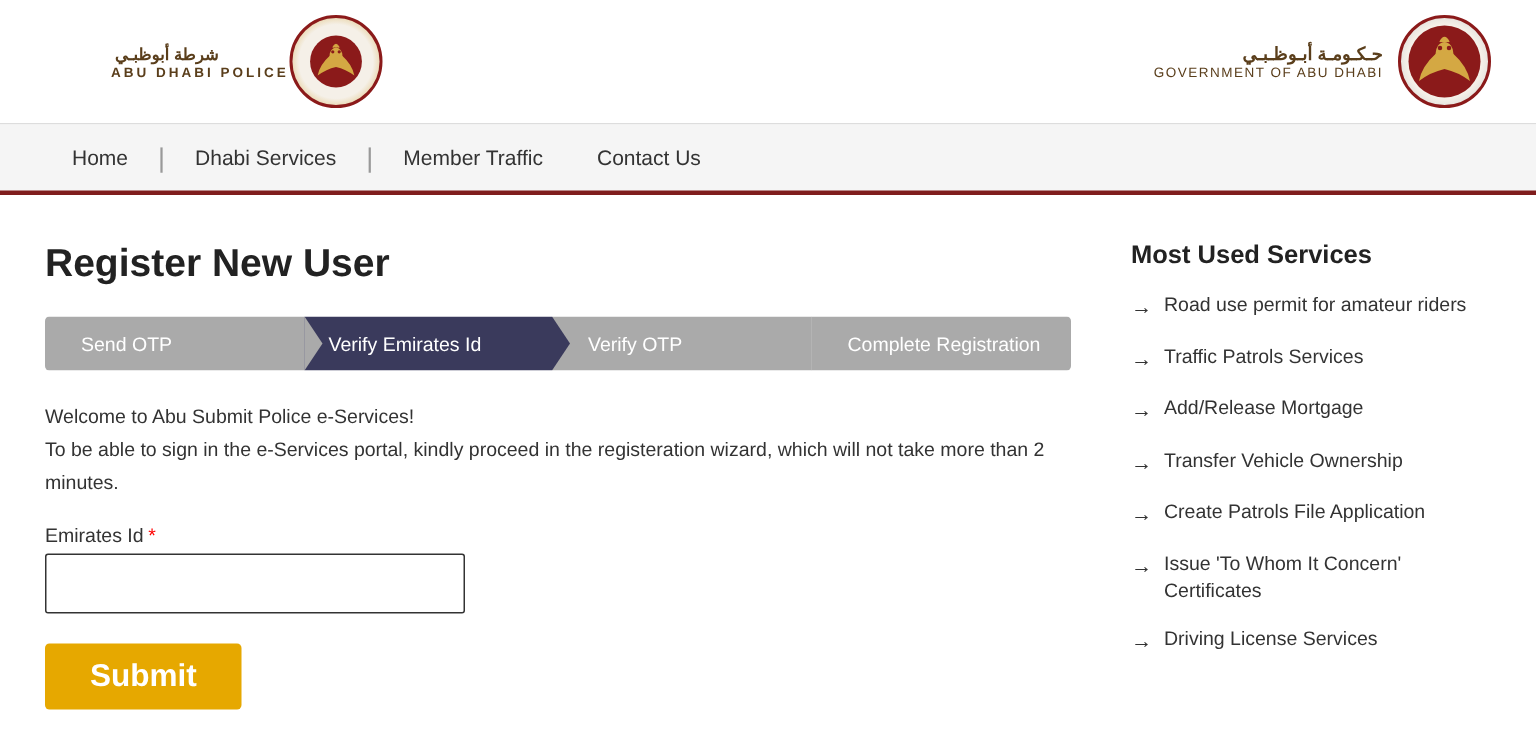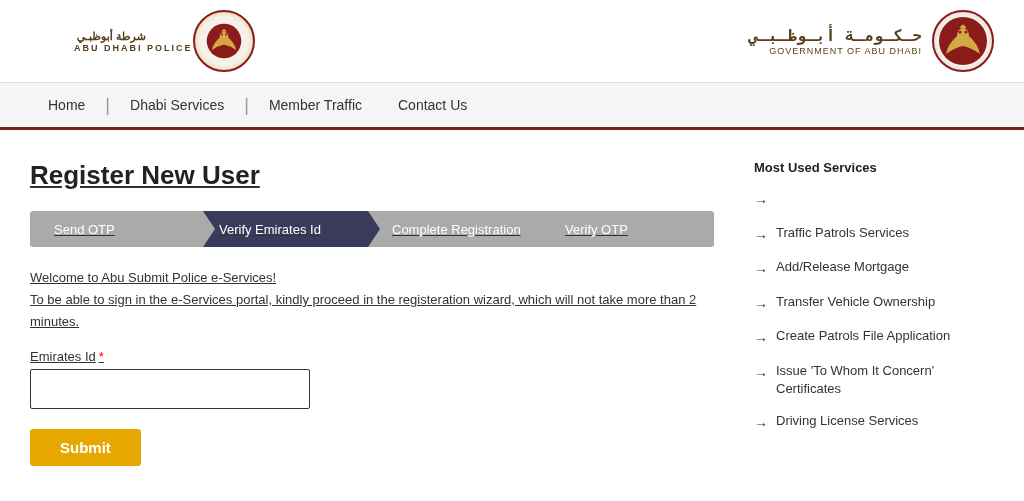--- a/index.html
+++ b/index.html
@@ -34,21 +34,21 @@
       background: radial-gradient(circle, #f5f0e8 60%, #d4a843 100%);
       position: relative; overflow: hidden;
     }
     .falcon-svg { width: 36px; height: 36px; }
 
     
     .logo-gov {
       display: flex; flex-direction: column; align-items: flex-end;
     }
     .logo-gov .gov-text-ar {
-      font-size: 16px; color: #5a3e1b; font-weight: bold; font-family: Liberation Mono, monospace;
+      font-size: 12px; color: #5a3e1b; font-weight: bold;
     }
     .logo-gov .gov-text-en {
       font-size: 9px; color: #5a3e1b; letter-spacing: 1px;
     }
     .gov-circle {
       width: 62px; height: 62px; border-radius: 50%;
       border: 2px solid #8b1a1a;
       display: flex; align-items: center; justify-content: center;
       background: radial-gradient(circle, #f5f0e8 60%, #c8c8c8 100%);
     }
@@ -74,21 +74,21 @@
     }
 
     
     .main-content {
       display: flex;
       padding: 30px 30px 20px 30px;
       gap: 40px;
     }
 
     
-    .register-section { flex: 1; text-decoration: underline; }
+    .register-section { flex: 1; }
     .register-section h1 {
       font-size: 26px; font-weight: bold; color: #222; margin-bottom: 20px;
     }
 
     
     .steps-bar {
       display: flex;
       margin-bottom: 20px;
       height: 36px;
       border-radius: 3px;
@@ -158,33 +158,33 @@
       outline: none;
       display: block;
       margin-bottom: 20px;
     }
 
     .submit-btn {
       background: #e6a800;
       color: #fff;
       border: none;
       padding: 10px 30px;
-      font-size: 15px;
+      font-size: 21px;
       font-weight: bold;
       border-radius: 3px;
       cursor: pointer;
     }
 
     
     .services-section {
       width: 240px;
       flex-shrink: 0;
     }
     .services-section h2 {
-      font-size: 13px;
+      font-size: 17px;
       font-weight: bold;
       color: #222;
       margin-bottom: 14px;
     }
     .service-item {
       display: flex;
       align-items: flex-start;
       gap: 8px;
       margin-bottom: 14px;
       cursor: pointer;
@@ -256,24 +256,24 @@
 
     
     <div class="steps-bar">
       <div class="step step-inactive step-before">
         <span>Send OTP</span>
       </div>
       <div class="step step-active">
         <span>Verify Emirates Id</span>
       </div>
       <div class="step step-inactive step-before">
+        <span>Verify OTP</span>
+      </div>
+      <div class="step step-inactive step-before">
         <span>Complete Registration</span>
-      </div>
-      <div class="step step-inactive step-before">
-        <span>Verify OTP</span>
       </div>
     </div>
 
     
     <p class="welcome-text">
       <span>Welcome to Abu Submit Police e-Services!</span><br>
       <span>To be able to sign in the e-Services portal, kindly proceed in the registeration wizard, which will not take more than 2 minutes.</span>
     </p>
 
     
@@ -285,20 +285,21 @@
       <input type="text" class="form-input" placeholder="" style="">
     </div>
     <button class="submit-btn">Submit</button>
   </div>
 
   <div class="services-section">
     <h2>Most Used Services</h2>
 
     <div class="service-item">
       <span class="service-arrow">→</span>
+      <span class="service-link">Road use permit for amateur riders</span>
     </div>
     <div class="service-item">
       <span class="service-arrow">→</span>
       <span class="service-link">Traffic Patrols Services</span>
     </div>
     <div class="service-item">
       <span class="service-arrow">→</span>
       <span class="service-link">Add/Release Mortgage</span>
     </div>
     <div class="service-item">

